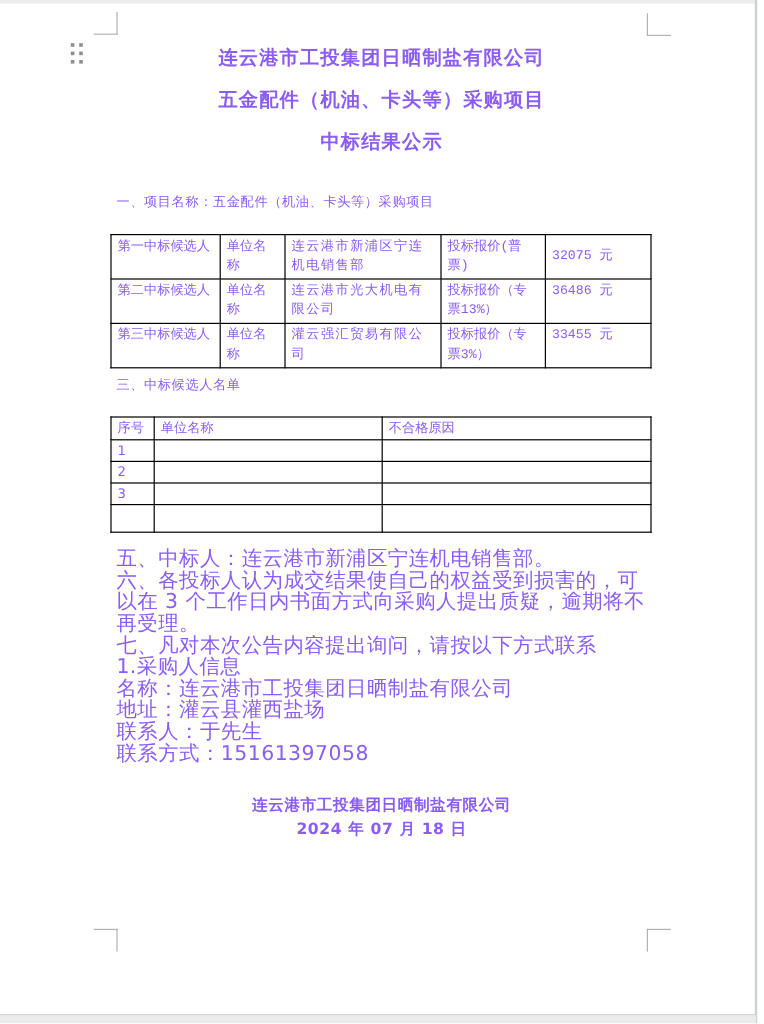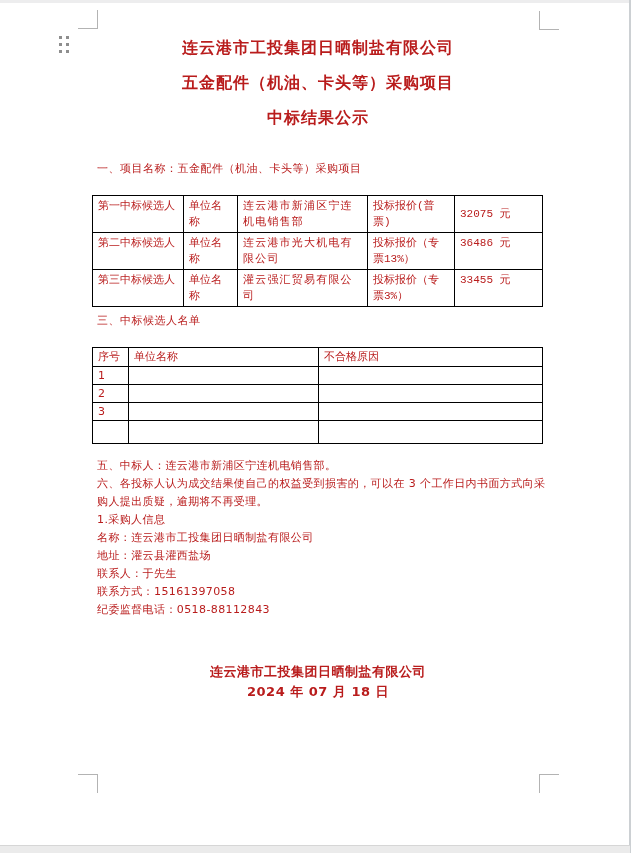--- a/index.html
+++ b/index.html
@@ -1,18 +1,18 @@
 <!DOCTYPE html>
 <html><head>
 <meta charset="utf-8">
 <style>
   html,body{margin:0;padding:0;background:#fff;}
   .screen{
     position:relative;width:637px;height:853px;background:#ffffff;
-    font-family:"DejaVu Sans","Liberation Sans",sans-serif;color:#b91c1c;
+    font-family:"DejaVu Sans","Liberation Sans",sans-serif;color:#8b5cf6;
     overflow:hidden;
   }
   
   .strip-top{position:absolute;left:0;top:0;width:630px;height:3px;background:#ededee;}
   .right-line{position:absolute;left:629px;top:0;width:2px;height:853px;background:#ccd0d3;}
   .strip-bottom{position:absolute;left:0;top:845px;width:630px;height:8px;background:#ebebeb;border-top:1px solid #d6d6d6;}
   
   .mark{position:absolute;width:19px;height:18px;}
   .mark-tl{left:78px;top:10px;border-right:1px solid #b3b3b3;border-bottom:1px solid #b3b3b3;}
   .mark-tr{left:539px;top:11px;border-left:1px solid #b3b3b3;border-bottom:1px solid #b3b3b3;}
@@ -22,21 +22,21 @@
   .handle{position:absolute;left:59px;top:36px;display:grid;grid-template-columns:3px 3px;gap:4px;}
   .handle i{width:3px;height:3px;background:#8e8e8e;display:block;}
   
   .title-block{position:absolute;left:97px;top:30px;width:442px;text-align:center;
     font-weight:bold;font-size:16px;line-height:35px;letter-spacing:1px;}
   
   .para{position:absolute;left:97px;font-size:11px;letter-spacing:.5px;}
   .para p{margin:0;}
   .para-12{top:159px;line-height:20px;}
   .para-3{top:314px;line-height:14px;}
-  .body-block{position:absolute;left:97px;top:457px;width:451px;font-size:11px;
+  .body-block{position:absolute;left:97px;top:457px;width:451px;font-size:17px;
     line-height:18px;letter-spacing:.4px;}
   .body-block p{margin:0;}
   
   .tbl{position:absolute;border-collapse:collapse;table-layout:fixed;font-size:11px;background:#fff;}
   .tbl td,.tbl th{border:1px solid #000;padding:2px 5px;vertical-align:top;text-align:left;font-weight:normal;overflow:hidden;}
   #candidates{left:92px;top:195px;width:450px;line-height:16px;font-family:Liberation Mono, monospace;}
   #candidates .company-cell{letter-spacing:1.2px;}
   #candidates .v-middle{vertical-align:middle;}
   #invalid{left:92px;top:347px;width:450px;line-height:13px;border-radius:11px;}
   
@@ -144,26 +144,26 @@
       <td></td>
       <td></td>
       <td></td>
     </tr>
   </tbody>
     </table>
 
   <div class="body-block">
     <p>五、中标人：连云港市新浦区宁连机电销售部。</p>
     <p>六、各投标人认为成交结果使自己的权益受到损害的，可以在 3 个工作日内书面方式向采购人提出质疑，逾期将不再受理。</p>
+    <p>七、凡对本次公告内容提出询问，请按以下方式联系</p>
     <p>1.采购人信息</p>
     <p>名称：连云港市工投集团日晒制盐有限公司</p>
     <p>地址：灌云县灌西盐场</p>
     <p>联系人：于先生</p>
     <p>联系方式：15161397058</p>
-    <p>纪委监督电话：0518-88112843</p>
   </div>
 
   <div class="footer-block">
     <div>连云港市工投集团日晒制盐有限公司</div>
     <div>2024 年 07 月 18 日</div>
   </div>
 
 </div>
 
 </body></html>

